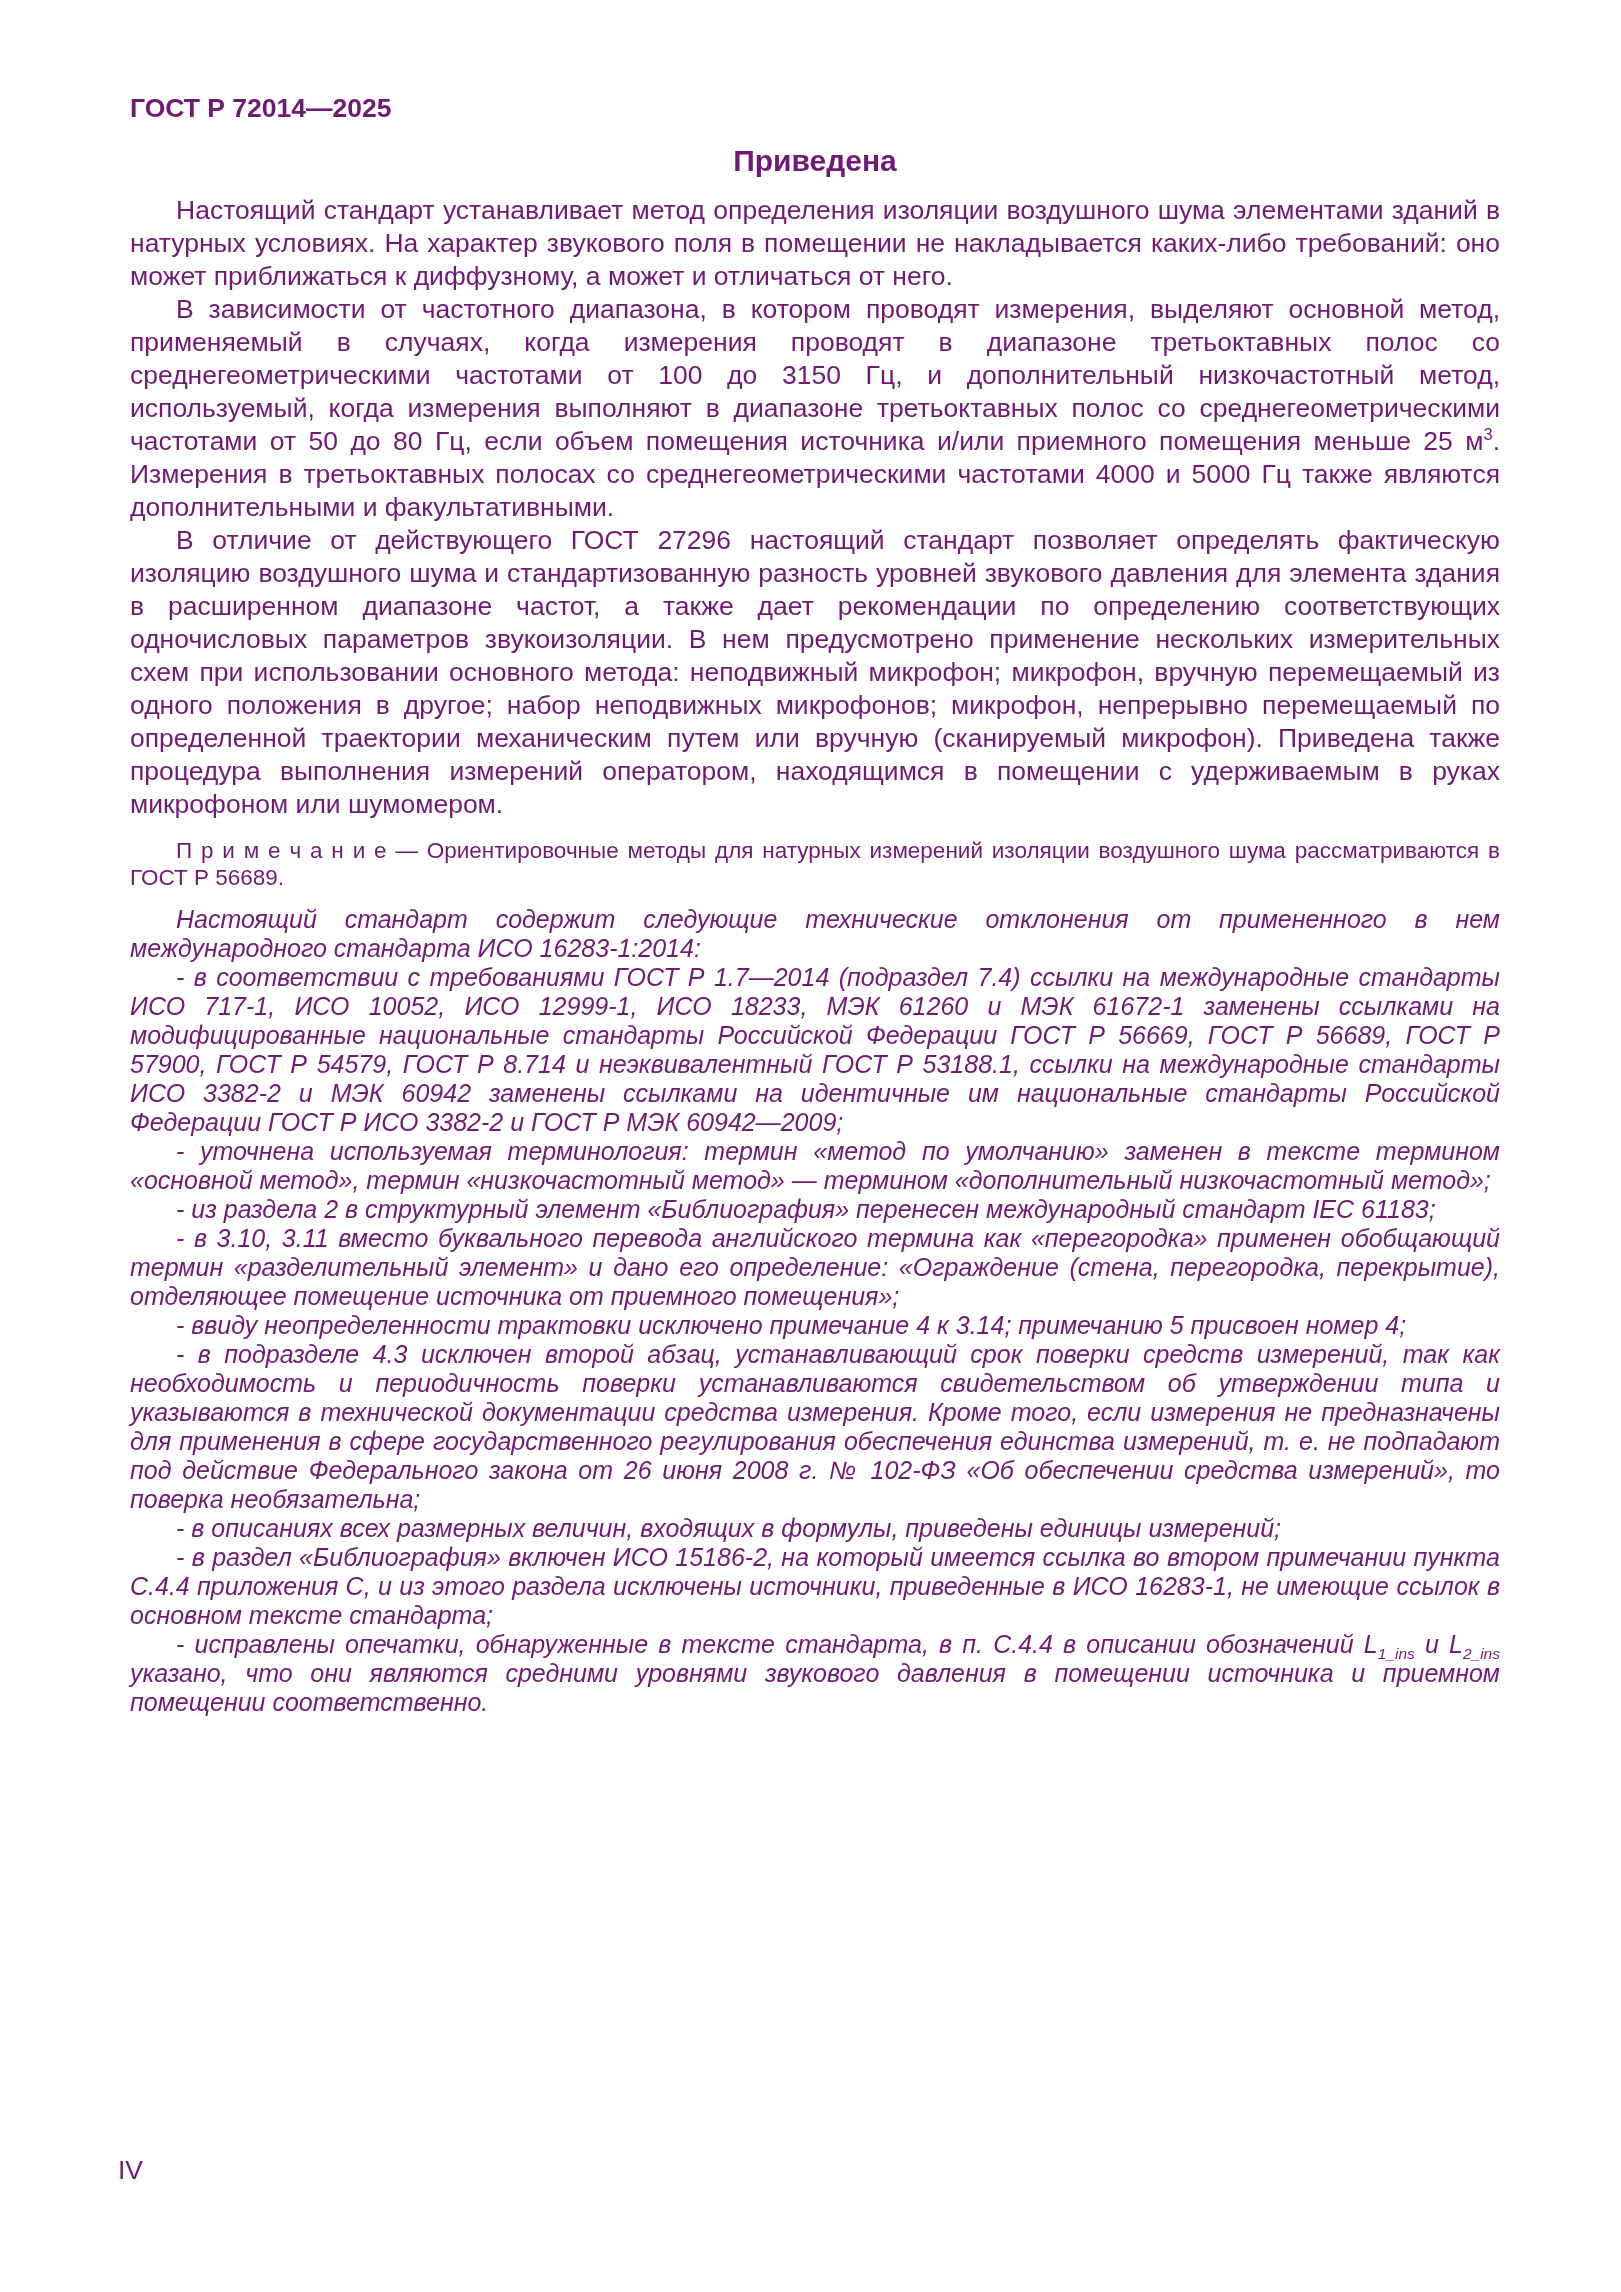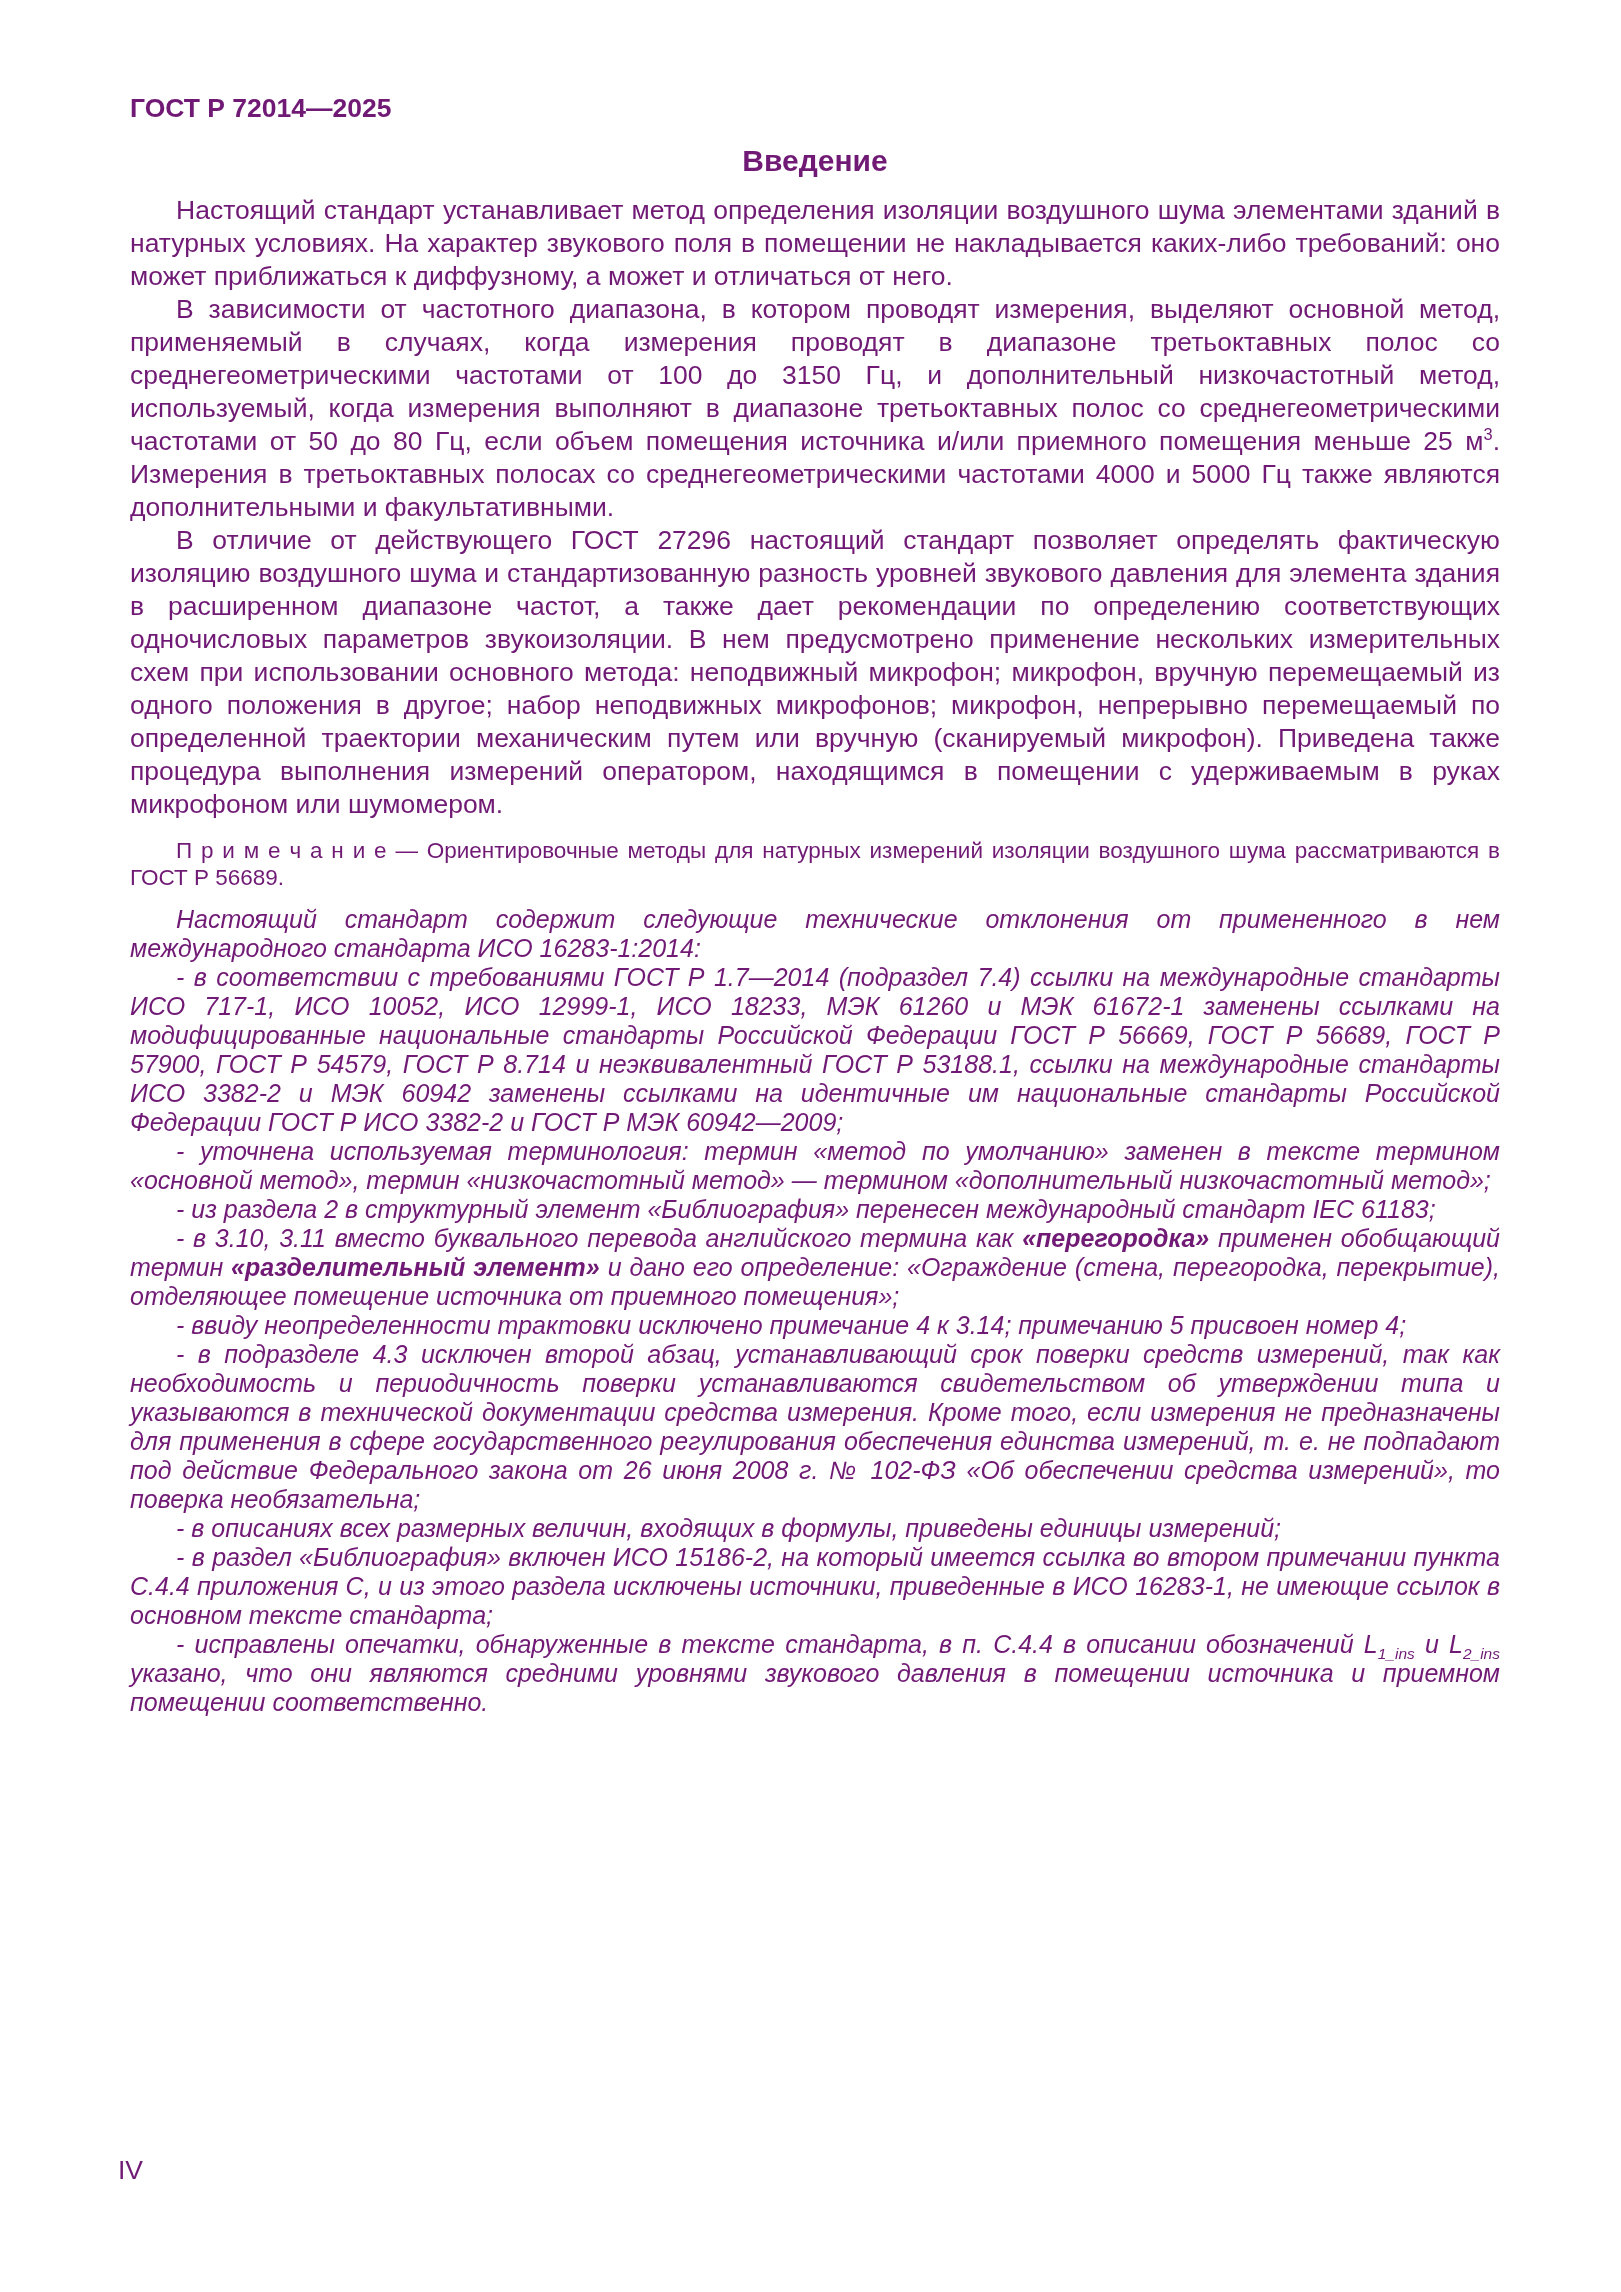--- a/index.html
+++ b/index.html
@@ -45,41 +45,41 @@
   .para.note {
     font-size: 22.5px;
     line-height: 27.4px;
     margin: 15.7px 0 13.7px 0;
   }
   .para.italic {
     font-style: italic;
     font-size: 25px;
     line-height: 29px;
   }
-  .b { font-weight: bold; }
+  .b { font-weight: normal; }
   .i { }
   sup, sub {
     font-size: 0.62em;
     line-height: 0;
   }
   .footer-pagenum {
     position: absolute;
     left: 118px;
     top: 2154px;
     font-size: 26.5px;
     line-height: 32px;
   }
 </style>
 </head>
 <body>
 
 <div class="page">
   <div class="content">
     <div class="doc-header">ГОСТ Р 72014—2025</div>
-    <div class="doc-title">Введение</div>
+    <div class="doc-title">Приведена</div>
     <div>
         <p class="para"><span>Настоящий стандарт устанавливает метод определения изоляции воздушного шума элементами зданий в натурных условиях. На характер звукового поля в помещении не накладывается каких-либо требований: оно может приближаться к диффузному, а может и отличаться от него.</span></p>
         <p class="para"><span>В зависимости от частотного диапазона, в котором проводят измерения, выделяют основной метод, применяемый в случаях, когда измерения проводят в диапазоне третьоктавных полос со среднегеометрическими частотами от 100 до 3150 Гц, и дополнительный низкочастотный метод, используемый, когда измерения выполняют в диапазоне третьоктавных полос со среднегеометрическими частотами от 50 до 80 Гц, если объем помещения источника и/или приемного помещения меньше 25 м</span><sup>3</sup><span>. Измерения в третьоктавных полосах со среднегеометрическими частотами 4000 и 5000 Гц также являются дополнительными и факультативными.</span></p>
         <p class="para"><span>В отличие от действующего </span><span class="i">ГОСТ 27296</span><span> настоящий стандарт позволяет определять фактическую изоляцию воздушного шума и стандартизованную разность уровней звукового давления для элемента здания в расширенном диапазоне частот, а также дает рекомендации по определению соответствующих одночисловых параметров звукоизоляции. В нем предусмотрено применение нескольких измерительных схем при использовании основного метода: неподвижный микрофон; микрофон, вручную перемещаемый из одного положения в другое; набор неподвижных микрофонов; микрофон, непрерывно перемещаемый по определенной траектории механическим путем или вручную (сканируемый микрофон). Приведена также процедура выполнения измерений оператором, находящимся в помещении с удерживаемым в руках микрофоном или шумомером.</span></p>
         <p class="para note"><span>П р и м е ч а н и е  — Ориентировочные методы для натурных измерений изоляции воздушного шума рассматриваются в ГОСТ Р 56689.</span></p>
         <p class="para italic"><span>Настоящий стандарт содержит следующие технические отклонения от примененного в нем международного стандарта ИСО 16283-1:2014:</span></p>
         <p class="para italic"><span>- в соответствии с требованиями ГОСТ Р 1.7—2014 (подраздел 7.4) ссылки на международные стандарты ИСО 717-1, ИСО 10052, ИСО 12999-1, ИСО 18233, МЭК 61260 и МЭК 61672-1 заменены ссылками на модифицированные национальные стандарты Российской Федерации ГОСТ Р 56669, ГОСТ Р 56689, ГОСТ Р 57900, ГОСТ Р 54579, ГОСТ Р 8.714 и неэквивалентный ГОСТ Р 53188.1, ссылки на международные стандарты ИСО 3382-2 и МЭК 60942 заменены ссылками на идентичные им национальные стандарты Российской Федерации ГОСТ Р ИСО 3382-2 и ГОСТ Р МЭК 60942—2009;</span></p>
         <p class="para italic"><span>- уточнена используемая терминология: термин «метод по умолчанию» заменен в тексте термином «основной метод», термин «низкочастотный метод» — термином «дополнительный низкочастотный метод»;</span></p>
         <p class="para italic"><span>- из раздела 2 в структурный элемент «Библиография» перенесен международный стандарт IEC 61183;</span></p>
         <p class="para italic"><span>- в 3.10, 3.11 вместо буквального перевода английского термина как </span><span class="b">«перегородка»</span><span> применен обобщающий термин </span><span class="b">«разделительный элемент»</span><span> и дано его определение: «Ограждение (стена, перегородка, перекрытие), отделяющее помещение источника от приемного помещения»;</span></p>

